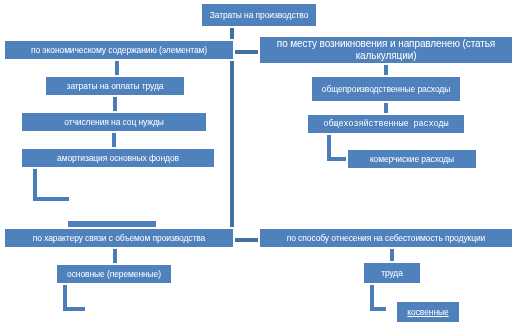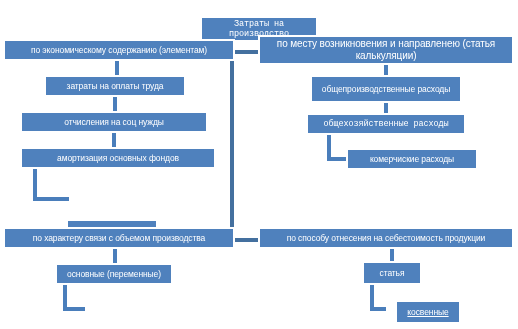--- a/index.html
+++ b/index.html
@@ -51,21 +51,21 @@
 <div id="diagram">
 
   <div class="conn conn-v spine" style="left:230px; top:26px; height:216px;"></div>
 
   <div class="conn conn-h spine" style="left:205px; top:50px; width:28px;"></div>
   <div class="conn conn-h spine" style="left:230px; top:50px; width:30px;"></div>
 
   <div class="conn conn-h spine" style="left:205px; top:238px; width:28px;"></div>
   <div class="conn conn-h spine" style="left:230px; top:238px; width:30px;"></div>
 
-  <div class="node" style="left:200px; top:16px; width:118px; height:26px;font-family:Liberation Mono, monospace;">Затраты на производство</div>
+  <div class="node" style="left:200px; top:2px; width:118px; height:26px;">Затраты на производство</div>
 
   <div class="node" style="left:3px; top:39px; width:232px; height:22px;">по экономическому содержанию (элементам)</div>
 
   <div class="conn conn-v" style="left:115px; top:61px; height:14px;"></div>
   <div class="node" style="left:44px; top:75px; width:142px; height:22px;">затраты на оплаты труда</div>
 
   <div class="conn conn-v" style="left:113px; top:97px; height:14px;"></div>
   <div class="node" style="left:20px; top:111px; width:188px; height:22px;">отчисления на соц нужды</div>
 
   <div class="conn conn-v" style="left:112px; top:133px; height:14px;"></div>
@@ -91,19 +91,19 @@
 
   <div class="conn conn-v" style="left:113px; top:249px; height:14px;"></div>
   <div class="node" style="left:55px; top:263px; width:118px; height:22px;">основные (переменные)</div>
 
   <div class="conn conn-v" style="left:63px; top:285px; height:26px;"></div>
   <div class="conn conn-h" style="left:63px; top:307px; width:22px;"></div>
 
   <div class="node" style="left:258px; top:227px; width:256px; height:22px;">по способу отнесения на себестоимость продукции</div>
 
   <div class="conn conn-v" style="left:390px; top:249px; height:12px;"></div>
-  <div class="node" style="left:362px; top:261px; width:60px; height:24px;">статья</div>
+  <div class="node" style="left:362px; top:261px; width:60px; height:24px;">труда</div>
 
   <div class="conn conn-v" style="left:370px; top:285px; height:26px;"></div>
   <div class="conn conn-h" style="left:370px; top:307px; width:16px;"></div>
   <div class="node" style="left:395px; top:300px; width:66px; height:24px;text-decoration:underline;">косвенные</div>
 
 </div>
 
 </body></html>

